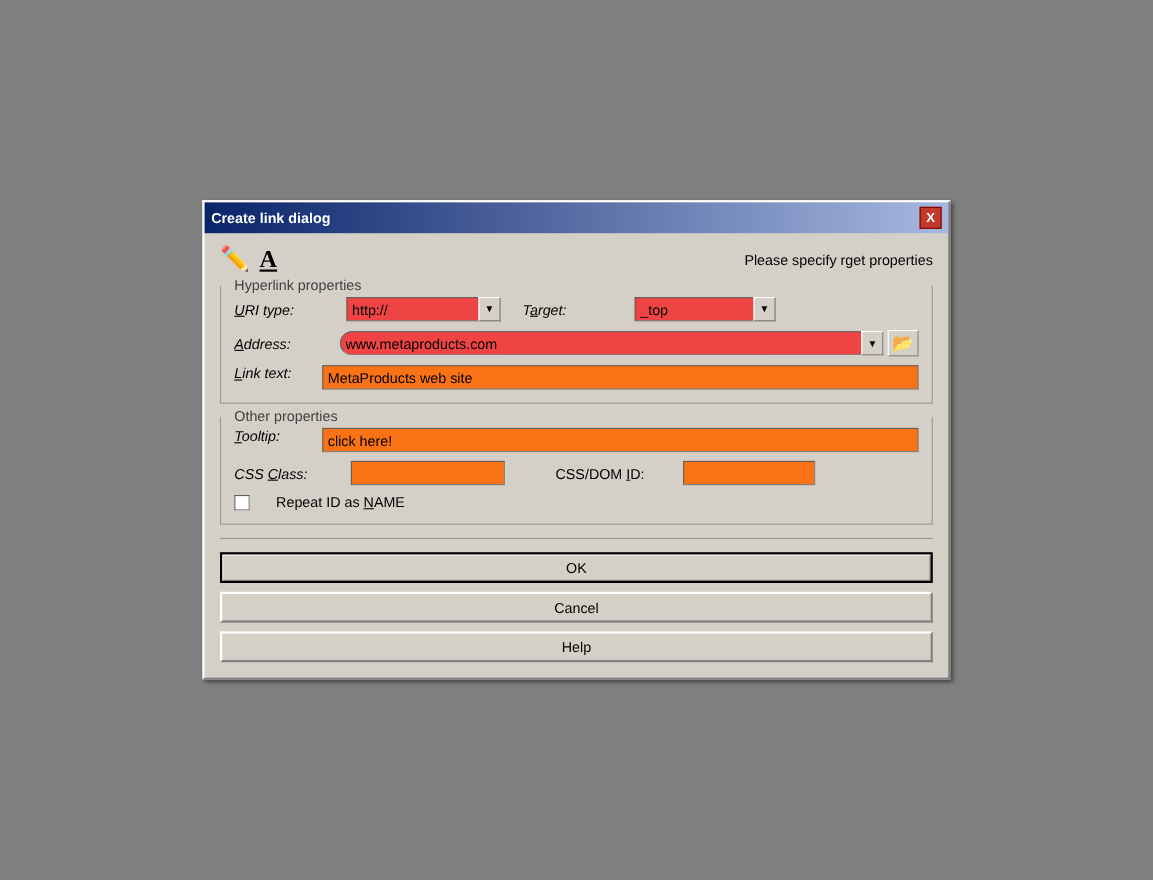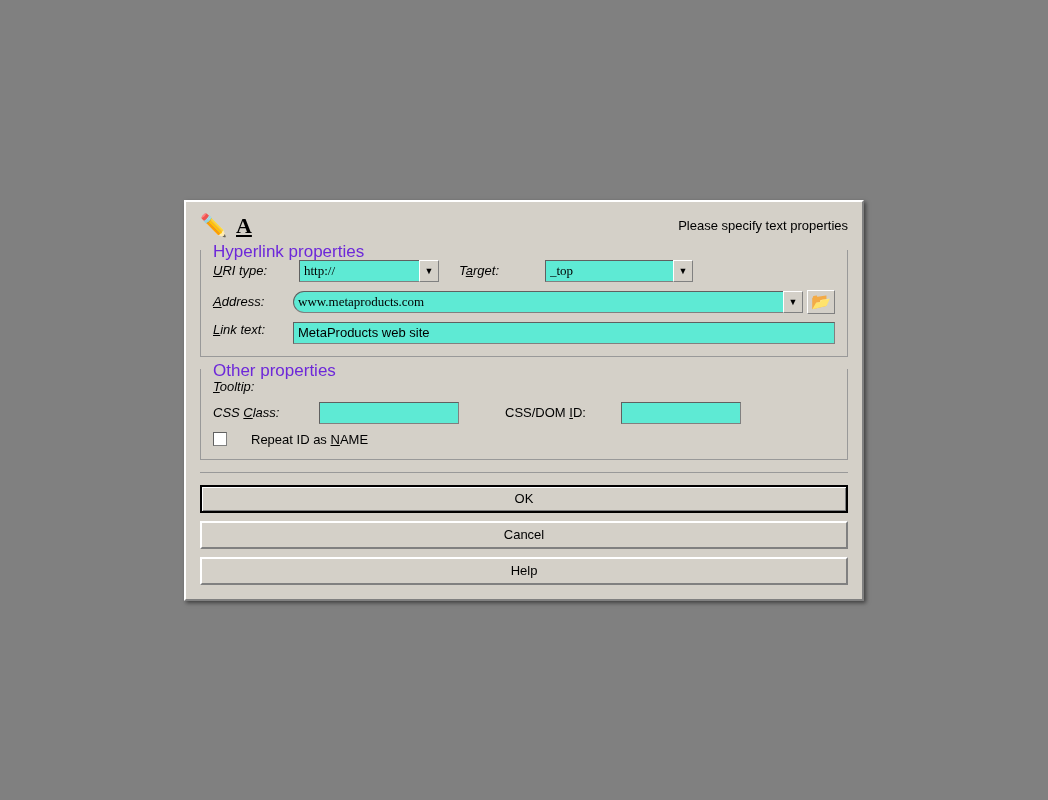--- a/index.html
+++ b/index.html
@@ -104,22 +104,22 @@
       position: relative;
       margin-top: 10px;
     }
 
     .section-legend {
       position: absolute;
       top: -8px;
       left: 8px;
       background: #d4d0c8;
       padding: 0 4px;
-      font-size: 17px;
-      color: #6d28d9;
+      font-size: 13px;
+      color: #404040;
     }
 
     .field-row {
       display: flex;
       align-items: flex-start;
       margin-bottom: 8px;
     }
 
     .field-row:last-child {
       margin-bottom: 0;
@@ -130,49 +130,50 @@
       font-size: 13px;
       color: #000;
       font-style: italic;
     }
 
     .field-label u {
       text-decoration: underline;
     }
 
     .win-input {
-      background: #5eead4;
+      background: #f97316;
       border: 1px solid #808080;
       border-top-color: #606060;
       border-left-color: #606060;
       padding: 2px 4px;
       font-size: 13px;
       font-family: Arial, sans-serif;
       height: 22px;
     }
 
     .select-wrapper {
       position: relative;
       display: inline-flex;
       align-items: center;
     }
 
     .select-wrapper select {
-      background: #5eead4;
+      background: #ef4444;
       border: 1px solid #808080;
       border-top-color: #606060;
       border-left-color: #606060;
       padding: 1px 4px;
       font-size: 13px;
-      font-family: Liberation Serif, serif;
+      font-family: Liberation Sans, sans-serif;
       height: 22px;
       appearance: none;
       -webkit-appearance: none;
       padding-right: 22px;
       cursor: pointer;
+      margin-left: 16px;
     }
 
     .select-arrow {
       position: absolute;
       right: 0;
       top: 0;
       width: 20px;
       height: 22px;
       background: #d4d0c8;
       border: 1px solid #808080;
@@ -277,31 +278,35 @@
       display: flex;
       align-items: center;
       gap: 26px;
     }
   </style>
 </head>
 <body>
 
 <div class="dialog">
 
+  <div class="title-bar">
+    <span class="title-bar-text">Create link dialog</span>
+    <div class="close-btn">X</div>
+  </div>
 
   <div class="dialog-body">
 
     <div class="toolbar-row">
       <div class="toolbar-left">
         <div class="toolbar-icon">
           <span style="font-size:22px;">✏️</span>
         </div>
         <div class="letter-a">A</div>
       </div>
-      <div class="hint-text">Please specify text properties</div>
+      <div class="hint-text">Please specify rget properties</div>
     </div>
 
     <div class="section-group">
       <div class="section-legend">Hyperlink properties</div>
 
       <div class="field-row uri-row">
         <div class="uri-group">
           <label class="field-label"><u>U</u>RI type:</label>
           <div class="select-wrapper">
             <select style="width:140px;">
@@ -309,21 +314,21 @@
               <option>https://</option>
               <option>ftp://</option>
               <option>mailto:</option>
             </select>
             <div class="select-arrow">▼</div>
           </div>
         </div>
         <div class="uri-group">
           <label class="field-label">T<u>a</u>rget:</label>
           <div class="select-wrapper">
-            <select style="width:148px;">
+            <select style="width:128px;">
               <option>_top</option>
               <option>_blank</option>
               <option>_self</option>
               <option>_parent</option>
             </select>
             <div class="select-arrow">▼</div>
           </div>
         </div>
       </div>
 
@@ -346,20 +351,21 @@
         <label class="field-label"><u>L</u>ink text:</label>
         <input class="win-input" type="text" style="flex: 1 1 0%;" value="MetaProducts web site">
       </div>
     </div>
 
     <div class="section-group">
       <div class="section-legend">Other properties</div>
 
       <div class="field-row">
         <label class="field-label"><u>T</u>ooltip:</label>
+        <input class="win-input" type="text" style="flex: 1 1 0%;" value="click here!">
       </div>
 
       <div class="field-row css-row">
         <label class="field-label">CSS <u>C</u>lass:</label>
         <input class="win-input" type="text" style="width: 140px;" value="">
         <label style="margin-left:20px;min-width:90px;">CSS/DOM <u>I</u>D:</label>
         <input class="win-input" type="text" style="width: 120px;" value="">
       </div>
 
       <div class="checkbox-row">

